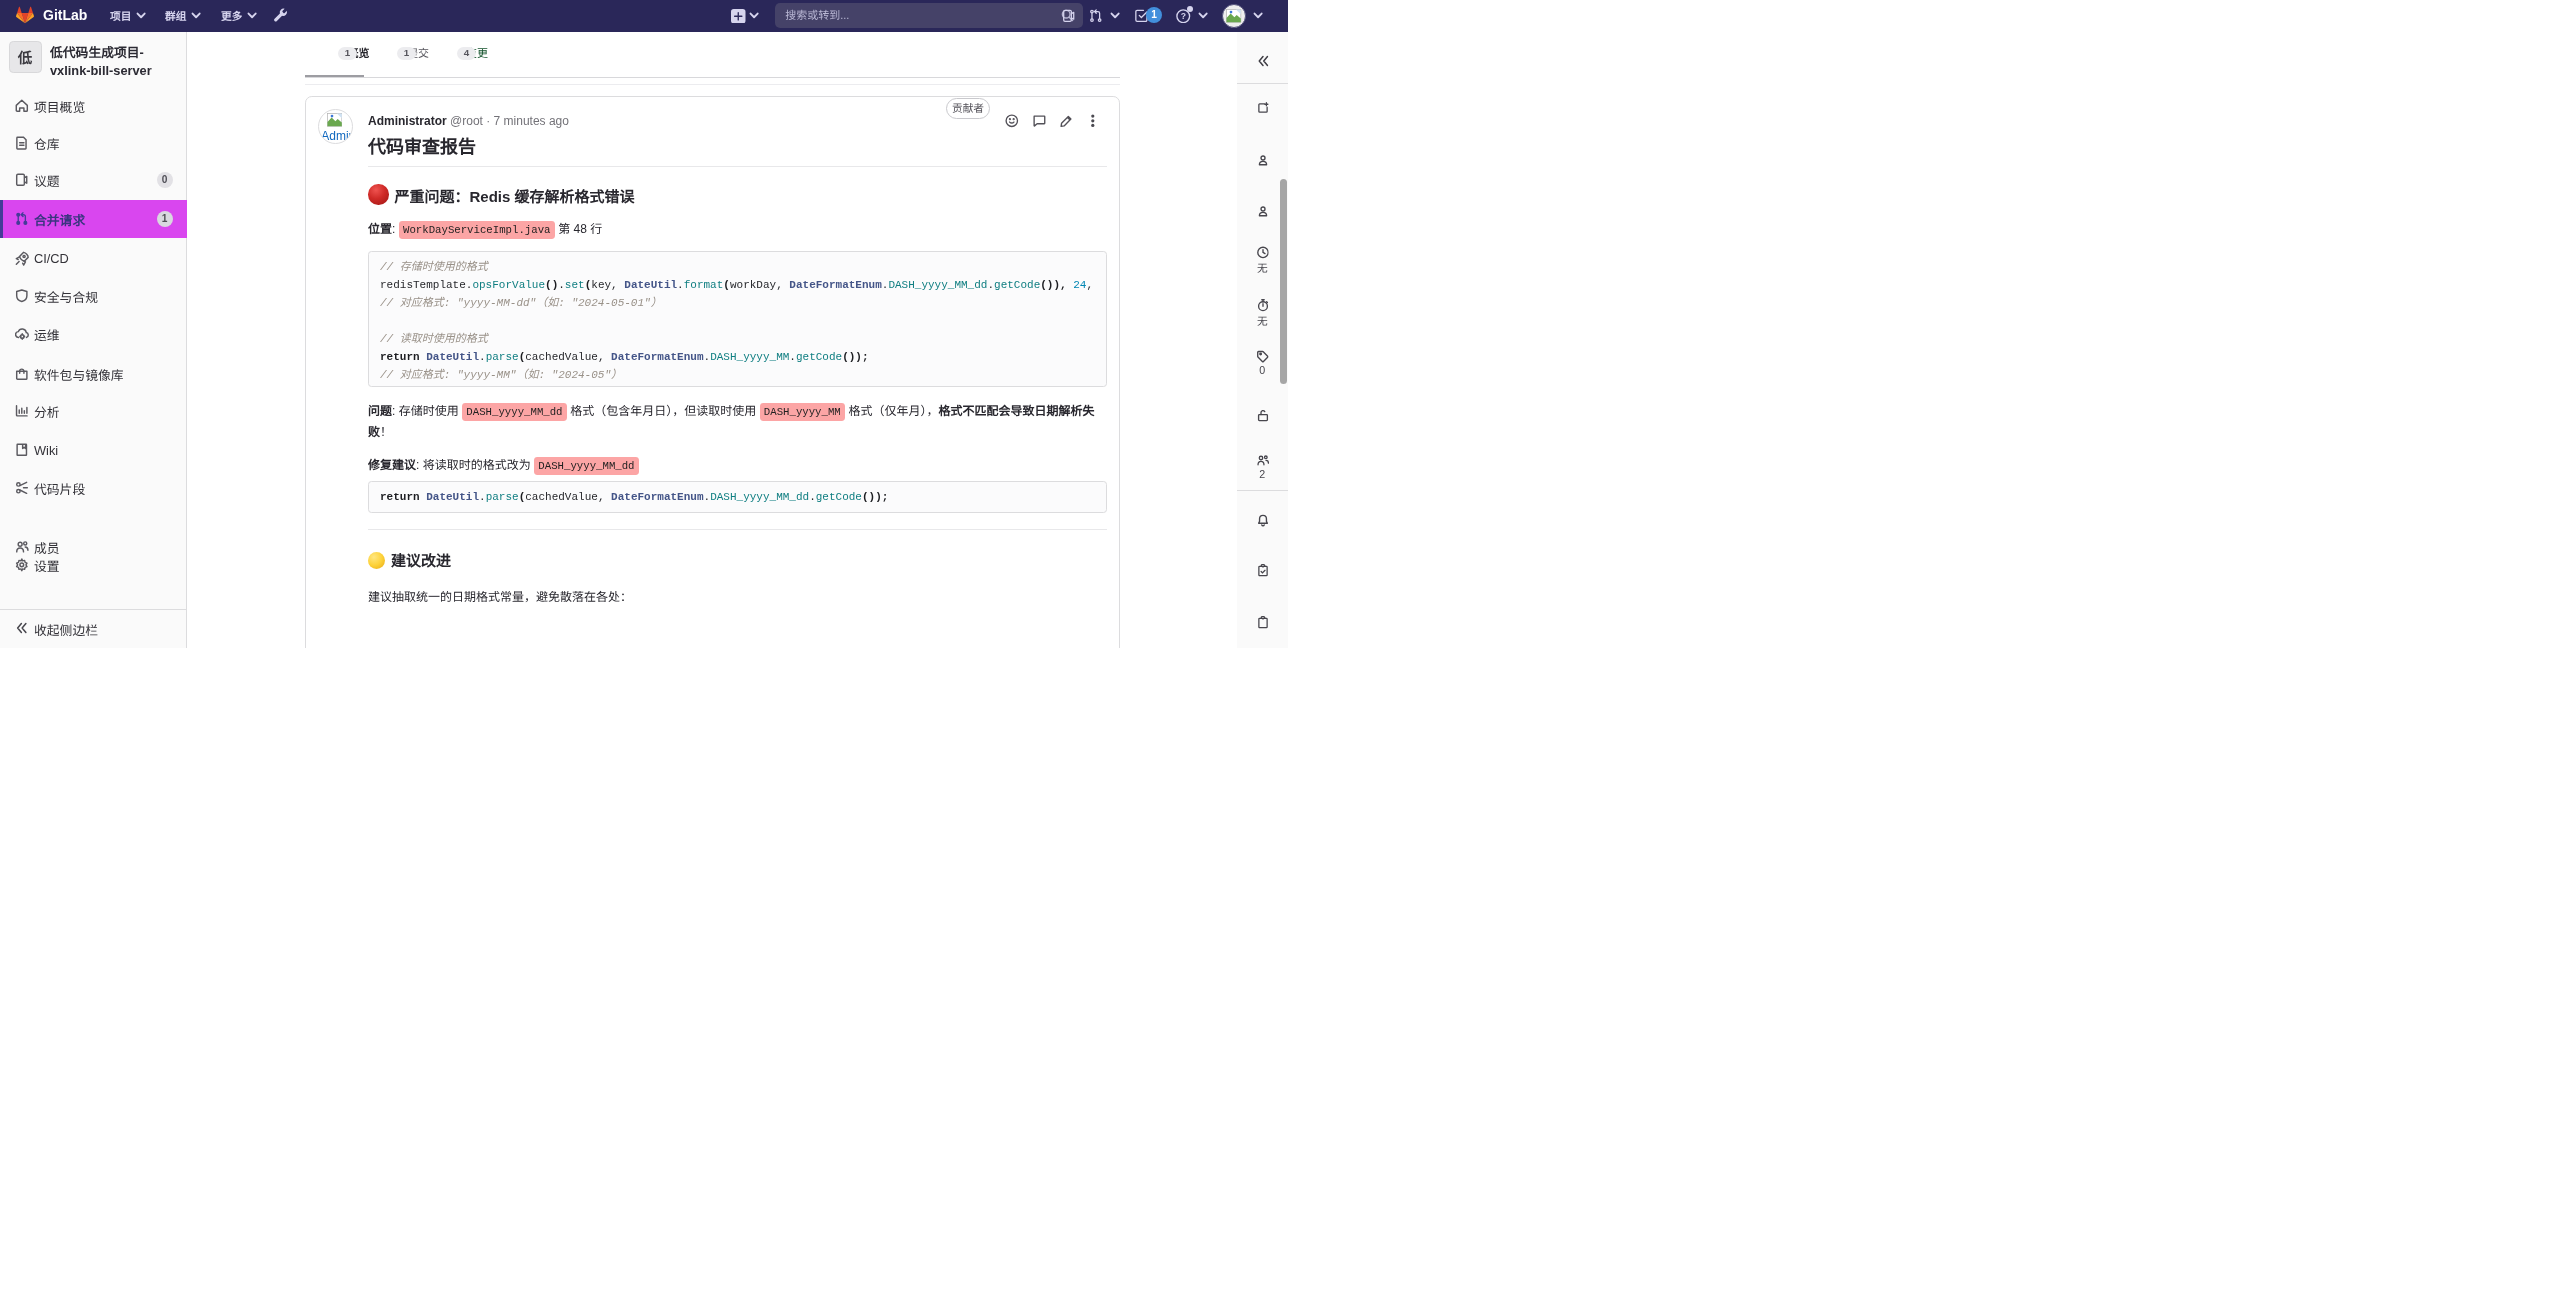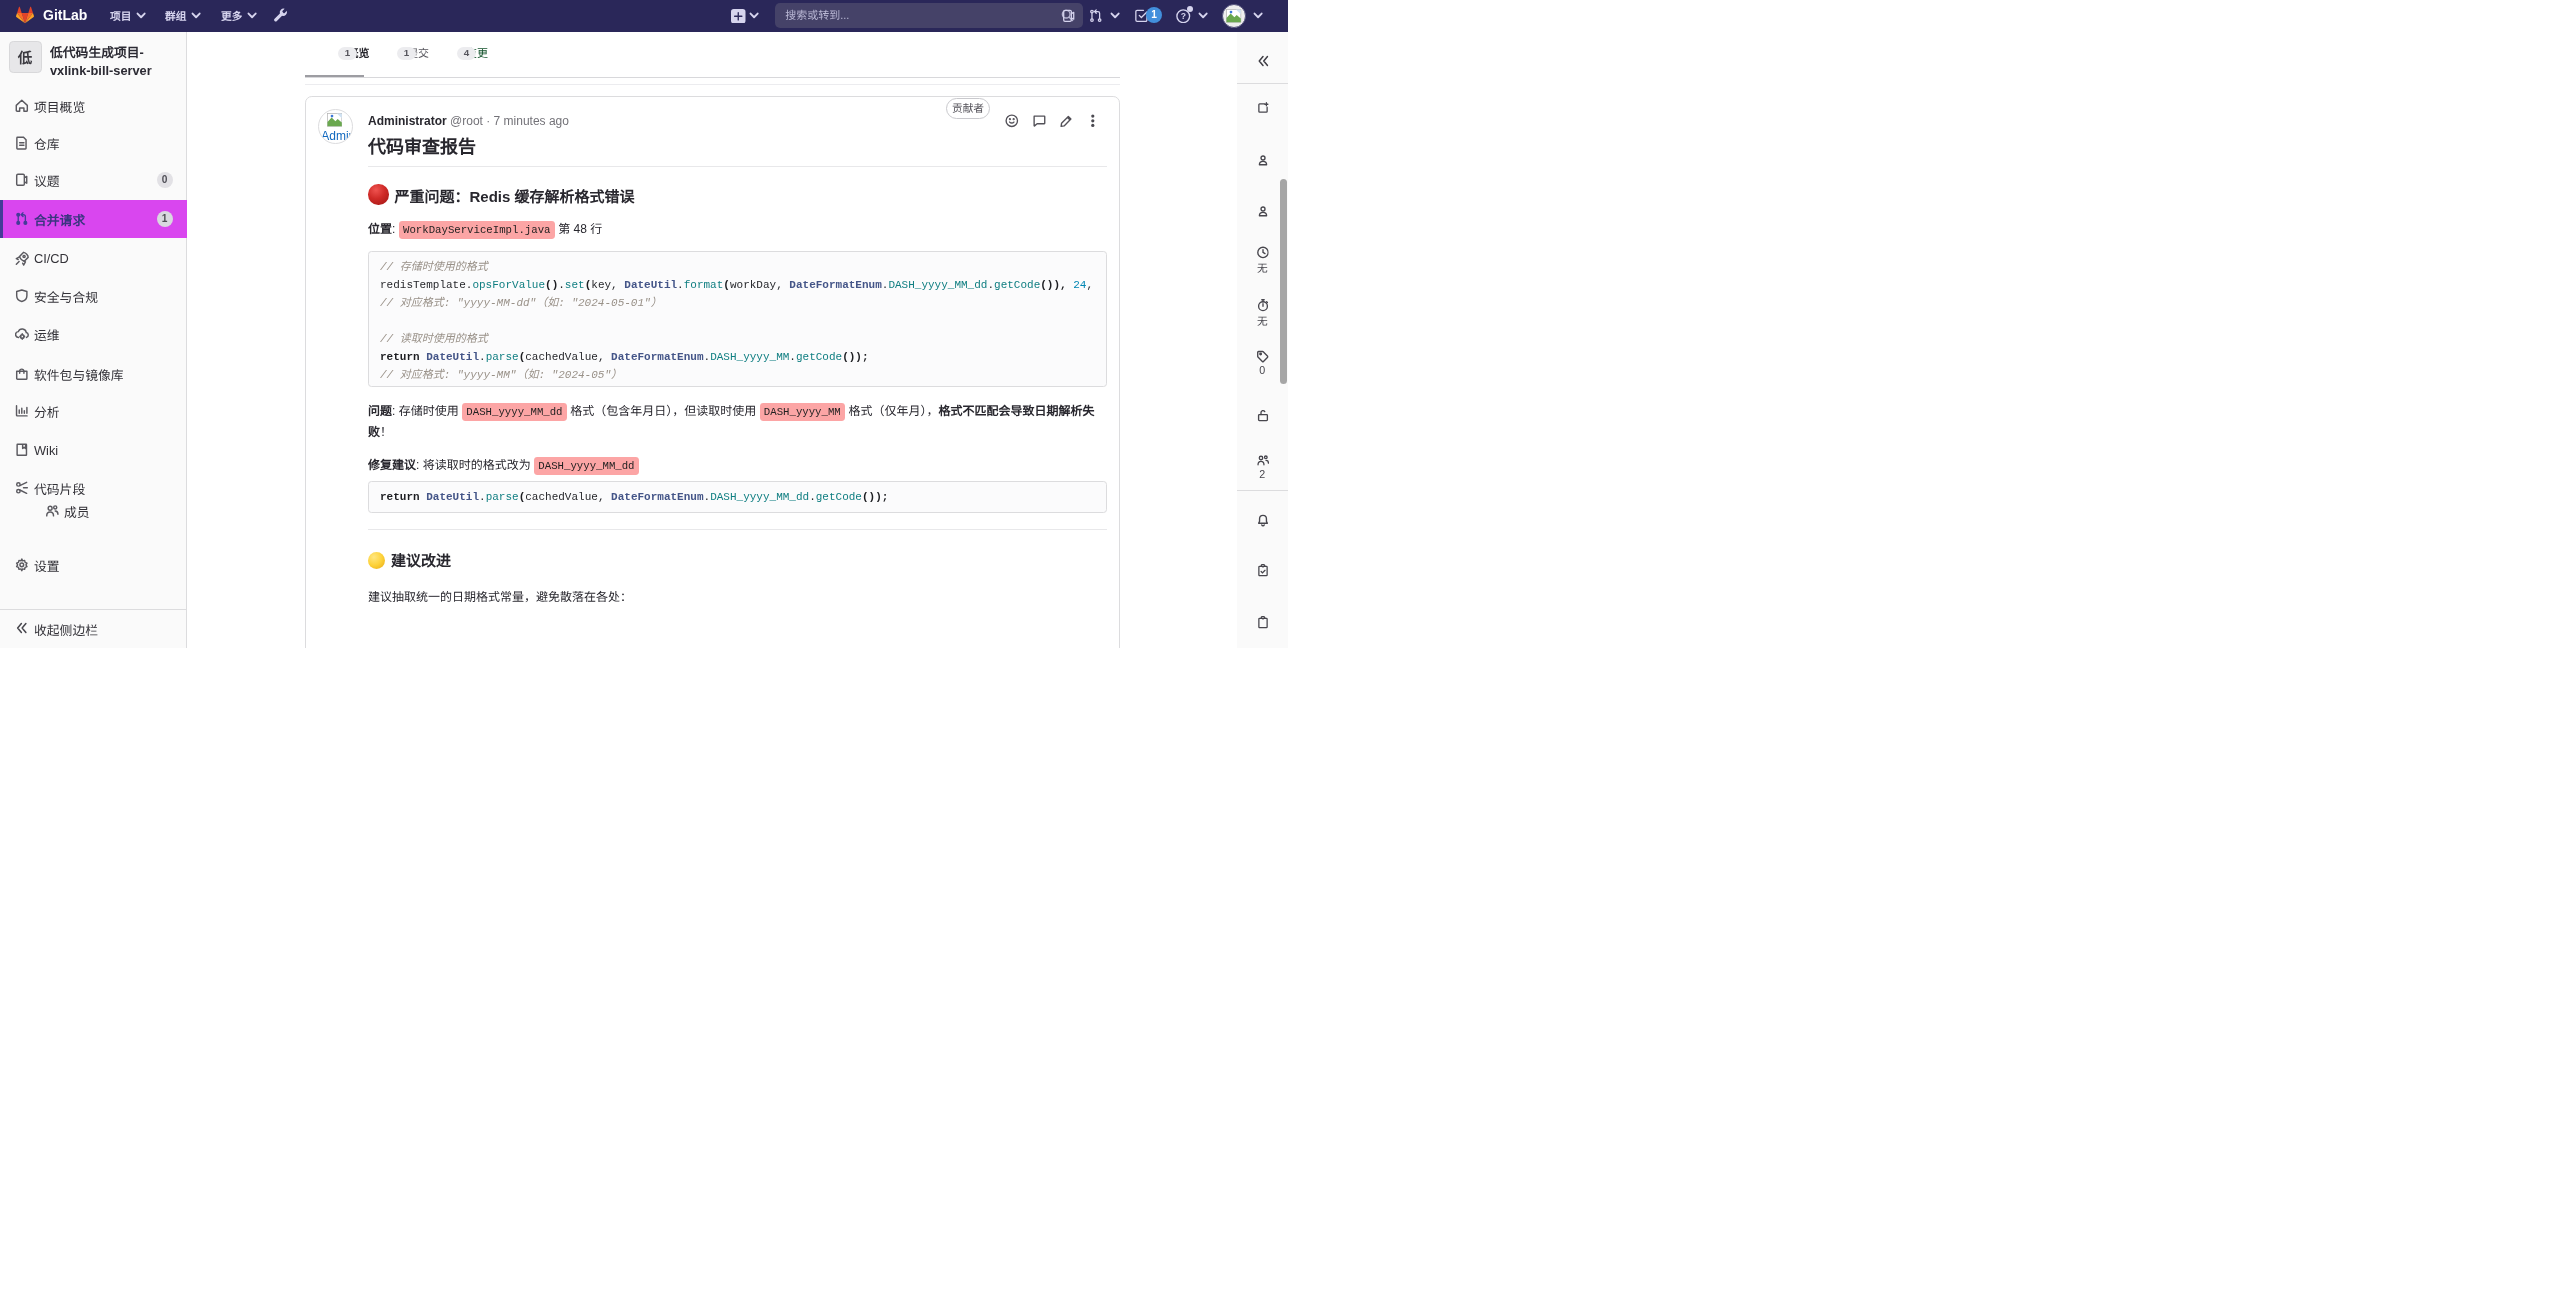--- a/index.html
+++ b/index.html
@@ -264,21 +264,21 @@
   <div class="mi" style="top:437px;">
     <svg class="ic" width="13.6" height="13.6" viewBox="0 0 16 16">
         <g fill="none" stroke="#5b5a60" stroke-width="1.7" stroke-linecap="round">
           <circle cx="4" cy="4" r="2"></circle>
           <circle cx="4" cy="12" r="2"></circle>
           <path d="m5.7 5.4 8-3.9M5.7 10.6l8 3.9M10 8h4.5"></path>
         </g>
       </svg>
     <div class="tx">代码片段</div>
   </div>
-  <div class="mi" style="top:460px;margin-left:30px;">
+  <div class="mi" style="top:496px;">
     <svg class="ic" width="14.5" height="13.6" viewBox="0 0 16 16">
         <g fill="none" stroke="#5b5a60" stroke-width="1.7">
           <circle cx="5.5" cy="5" r="2.3"></circle>
           <path d="M1.5 14c0-2.8 1.8-4.5 4-4.5s4 1.7 4 4.5" stroke-linecap="round"></path>
           <circle cx="11.5" cy="4" r="1.8"></circle>
           <path d="M11.5 8.2c2 0 3.2 1.6 3.2 3.8" stroke-linecap="round"></path>
         </g>
       </svg>
     <div class="tx">成员</div>
   </div>

